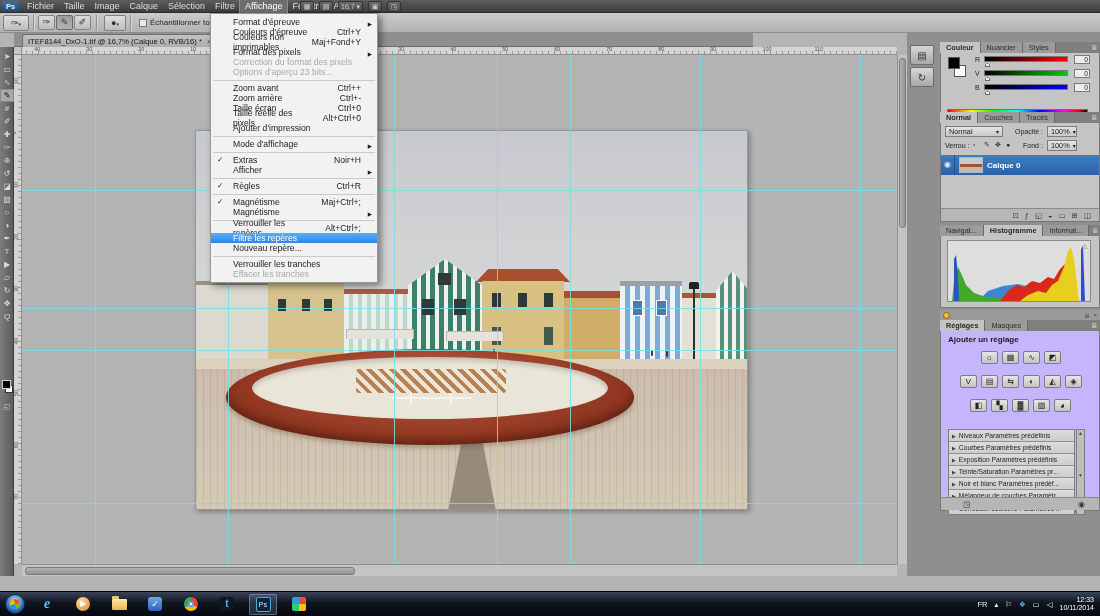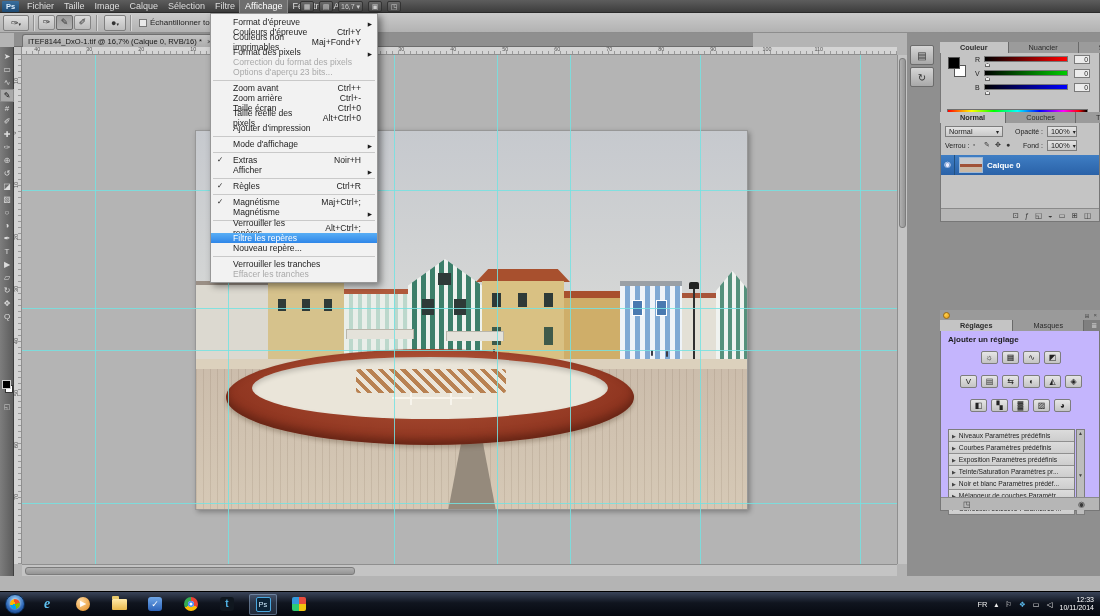--- a/index.html
+++ b/index.html
@@ -93,21 +93,21 @@
     border-top:1px solid #8f8f8f;z-index:7;}
   .hthumb{position:absolute;left:3px;top:2px;width:330px;height:8px;background:linear-gradient(#b0b0b0,#949494);
     border:1px solid #7c7c7c;border-radius:3px;}
 
   
   .right-bg{position:absolute;left:907px;top:33px;width:193px;height:543px;background:#8f8f8f;z-index:4;}
   .collapse-btn{position:absolute;width:24px;height:20px;background:linear-gradient(#d6d6d6,#a9a9a9);
     border:1px solid #6c6c6c;border-radius:2px;text-align:center;line-height:19px;font-size:10px;color:#333;z-index:6;}
   .panel{position:absolute;left:940px;width:160px;z-index:10;font-size:7.5px;color:#222;}
   .ptabs{display:flex;height:11px;background:#7f7f7f;align-items:flex-end;}
-  .ptab{padding:0 20px;height:11px;line-height:11px;background:#9b9b9b;border-right:1px solid #6a6a6a;
+  .ptab{padding:0 6px;height:11px;line-height:11px;background:#9b9b9b;border-right:1px solid #6a6a6a;
     color:#2b2b2b;white-space:nowrap;font-size:7.3px;}
   .ptab.active{background:#c4c4c4;font-weight:bold;}
   .pmenu{margin-left:auto;padding:0 3px;color:#dcdcdc;font-size:7px;line-height:11px;}
   .pbody{background:#c4c4c4;border:1px solid #777;border-top:none;position:relative;}
   .slider-label{position:absolute;font-size:7px;color:#222;}
   .slider-track{position:absolute;height:6px;width:84px;border:1px solid #777;}
   .slider-thumb{position:absolute;width:5px;height:4px;background:#efefef;border:1px solid #666;
     clip-path:polygon(50% 0,100% 40%,100% 100%,0 100%,0 40%);}
   .valbox{position:absolute;width:16px;height:9px;background:#ececec;border:1px solid #7a7a7a;
     font-size:6.8px;line-height:8px;text-align:right;padding-right:1px;}
@@ -346,20 +346,41 @@
         <span>ƒ</span>
         <span>◱</span>
         <span>◒</span>
         <span>▭</span>
         <span>⊞</span>
         <span>◫</span>
       </div>
     </div>
   </div>
 
+  <div class="panel" style="top:225px;">
+    <div class="ptabs">
+      <div class="ptab">Navigat...</div>
+      <div class="ptab active">Histogramme</div>
+      <div class="ptab">Informat...</div>
+      <div class="pmenu">≣</div>
+    </div>
+    <div class="pbody" style="height:72px;">
+      <div class="histo-box">
+        <svg width="142" height="60" viewBox="0 0 142 60">
+          <path d="M30,60 L40,50 L55,45 L70,43 L82,46 L92,52 L98,56 L98,60 Z" fill="#2f7bd0" opacity="0.9"></path>
+          <path d="M4,60 L6,40 L10,26 L13,32 L18,44 L26,52 L38,56 L60,58 L60,60 Z" fill="#44a82c"></path>
+          <path d="M52,60 L60,50 L68,44 L76,46 L84,40 L92,42 L100,36 L106,38 L112,28 L118,22 L122,12 L126,24 L130,60 Z" fill="#d9291b"></path>
+          <path d="M72,60 L80,54 L90,50 L98,52 L104,44 L110,40 L116,26 L120,10 L123,6 L126,18 L128,34 L131,60 Z" fill="#e8cf1f"></path>
+          <path d="M6,60 L6,18 L8,14 L10,34 L11,60 Z" fill="#2b52c4"></path>
+          <path d="M133,60 L133,8 L135,5 L137,60 Z" fill="#2b4fd0"></path>
+        </svg>
+        <span class="warn">⚠</span>
+      </div>
+    </div>
+  </div>
 
   <div class="panel" style="top:310px;">
     <div class="hdrbar">
       <span class="orangedot"></span>
       <span class="hdricons">
         <span>⊞</span>
         <span>×</span>
       </span>
     </div>
     <div class="ptabs">

